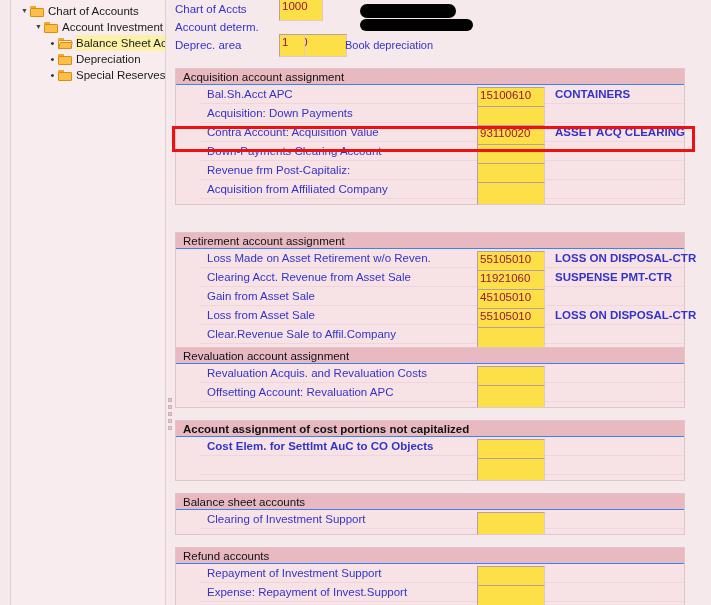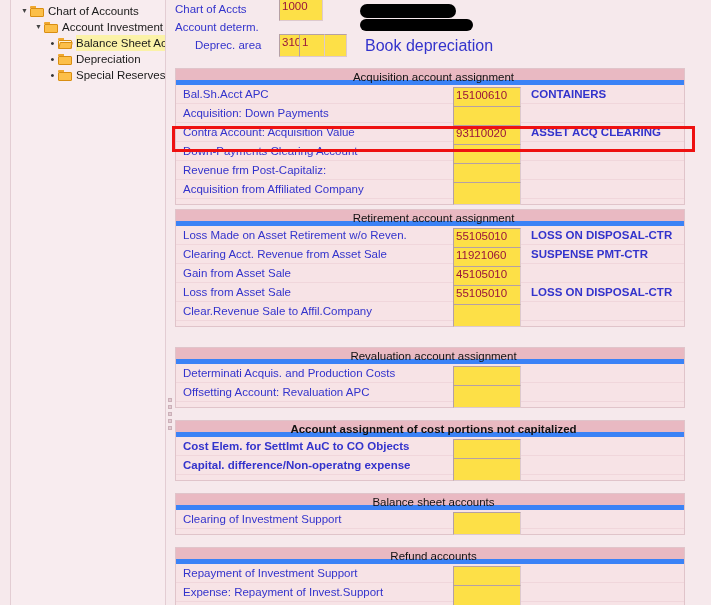--- a/index.html
+++ b/index.html
@@ -167,21 +167,21 @@
     line-height: 14px;
     font-size: 11.5px;
     color: #99143c;
     padding: 0 2px;
     font-family: "Liberation Sans", sans-serif;
     white-space: nowrap;
     overflow: hidden;
   }
   .hdr-desc {
     color: #3333cc;
-    font-size: 16px;
+    font-size: 11px;
     margin-left: 10px;
     line-height: 17px;
   }
 
   .redaction {
     position: absolute;
     background: #000;
     border-radius: 7px;
   }
 
@@ -194,29 +194,29 @@
     border: 1px solid #e0c4ca;
     box-sizing: border-box;
   }
   .section-title {
     height: 16px;
     line-height: 16px;
     background: #e9b9c2;
     color: #111;
     font-size: 11.5px;
     padding-left: 7px;
-    border-bottom: 5px solid #3b82f6;
-    box-sizing: border-box;
-    text-align: center;
+    border-bottom: 1px solid #3b82f6;
+    box-sizing: border-box;
   }
   .frow {
     height: 19px;
     position: relative;
     border-bottom: 1px solid #f0d6db;
     box-sizing: border-box;
+    margin-left: 24px;
   }
   .frow:last-child { border-bottom: none; }
   .flabel {
     position: absolute;
     left: 7px; top: 0;
     line-height: 19px;
     color: #3333cc;
     font-size: 11.5px;
     white-space: nowrap;
   }
@@ -322,21 +322,21 @@
     <div class="hdr-row" style="top:1px;">
       <span class="hdr-label">Chart of Accts</span>
       <span class="inp" style="width:44px;">1000</span>
     </div>
 
     <div class="hdr-row" style="top:19px;">
       <span class="hdr-label">Account determ.</span>
       <span class="inp" style="width:68px;margin-top:36px;">3100</span>
     </div>
 
-    <div class="hdr-row" style="top:37px;margin-left:20px;">
+    <div class="hdr-row" style="top:37px;">
       <span class="hdr-label">Deprec. area</span>
       <span class="inp" style="width:26px;">1</span>
       <span class="hdr-desc" style="margin-left:40px;">Book depreciation</span>
     </div>
 
     <div class="redaction" style="left:185px; top:4px; width:96px; height:14px;"></div>
     <div class="redaction" style="left:185px; top:19px; width:113px; height:12px;"></div>
   </div>
 
   <div id="sections-host">
@@ -363,21 +363,21 @@
         <div class="frow">
           <span class="flabel">Revenue frm Post-Capitaliz:</span>
           <span class="inp fval"></span>
         </div>
         <div class="frow">
           <span class="flabel">Acquisition from Affiliated Company</span>
           <span class="inp fval"></span>
         </div>
         <div class="sec-pad"></div>
       </div>
-      <div class="section" style="top: 209px;">
+      <div class="section" style="top: 232px;">
         <div class="section-title">Retirement account assignment</div>
         <div class="frow">
           <span class="flabel">Loss Made on Asset Retirement w/o Reven.</span>
           <span class="inp fval">55105010</span>
           <span class="fdesc">LOSS ON DISPOSAL-CTR</span>
         </div>
         <div class="frow">
           <span class="flabel">Clearing Acct. Revenue from Asset Sale</span>
           <span class="inp fval">11921060</span>
           <span class="fdesc">SUSPENSE PMT-CTR</span>
@@ -393,37 +393,36 @@
         </div>
         <div class="frow">
           <span class="flabel">Clear.Revenue Sale to Affil.Company</span>
           <span class="inp fval"></span>
         </div>
         <div class="sec-pad"></div>
       </div>
       <div class="section" style="top: 347px;">
         <div class="section-title">Revaluation account assignment</div>
         <div class="frow">
-          <span class="flabel">Determinati Acquis. and Production Costs</span>
+          <span class="flabel">Revaluation Acquis. and Revaluation Costs</span>
           <span class="inp fval"></span>
         </div>
         <div class="frow">
           <span class="flabel">Offsetting Account: Revaluation APC</span>
           <span class="inp fval"></span>
         </div>
         <div class="sec-pad"></div>
       </div>
       <div class="section" style="top: 420px; font-weight: bold;">
         <div class="section-title">Account assignment of cost portions not capitalized</div>
         <div class="frow">
           <span class="flabel">Cost Elem. for Settlmt AuC to CO Objects</span>
           <span class="inp fval"></span>
         </div>
         <div class="frow">
-          <span class="flabel">Capital. difference/Non-operatng expense</span>
           <span class="inp fval"></span>
         </div>
         <div class="sec-pad"></div>
       </div>
       <div class="section" style="top: 493px;">
         <div class="section-title">Balance sheet accounts</div>
         <div class="frow">
           <span class="flabel">Clearing of Investment Support</span>
           <span class="inp fval"></span>
         </div>

